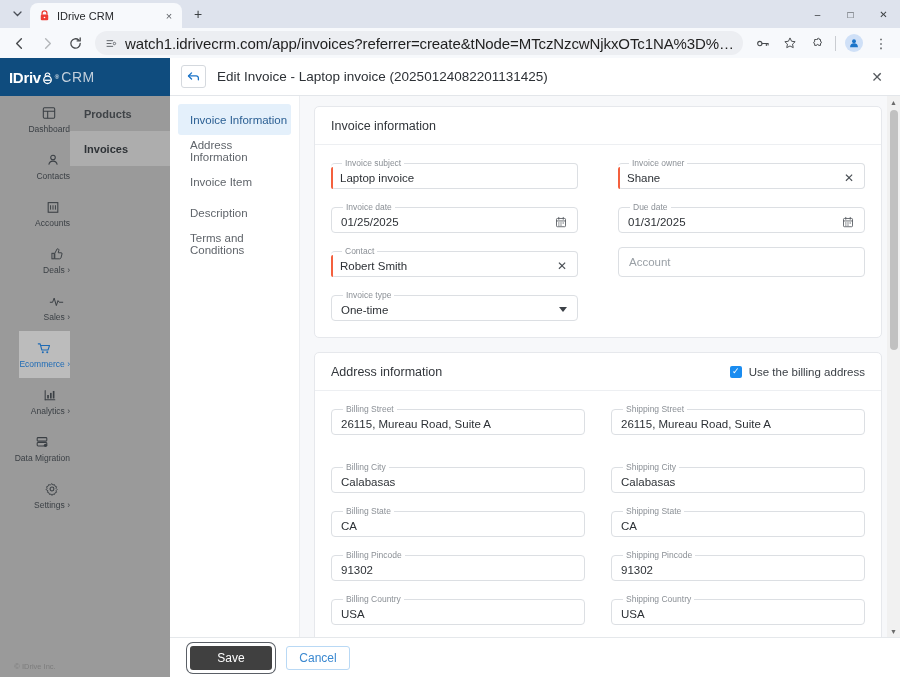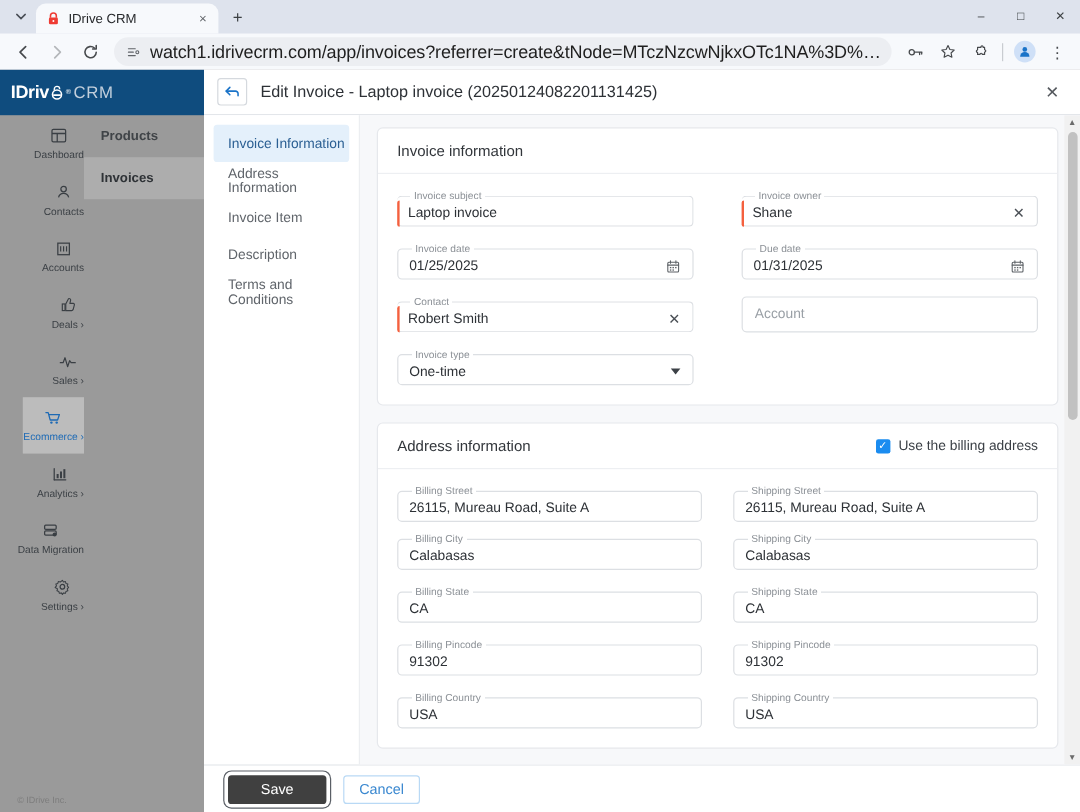--- a/index.html
+++ b/index.html
@@ -543,21 +543,21 @@
             <div class="card">
               <div class="card-head">
                 <span class="card-title">Address information</span>
                 <span class="chk-wrap">
                   <span class="chk">✓</span>
                   <span>Use the billing address</span>
                 </span>
               </div>
               <div class="card-body">
 
-                <div class="halfrow" style="margin-bottom:10px">
+                <div class="halfrow" style="margin-bottom:28px">
                   <div class="field">
                     <fieldset class="fset">
                       <legend class="fleg">Billing Street</legend>
                       <span class="fval">26115, Mureau Road, Suite A</span>
                     </fieldset>
                   </div>
                   <div class="field">
                     <fieldset class="fset">
                       <legend class="fleg">Shipping Street</legend>
                       <span class="fval">26115, Mureau Road, Suite A</span>

